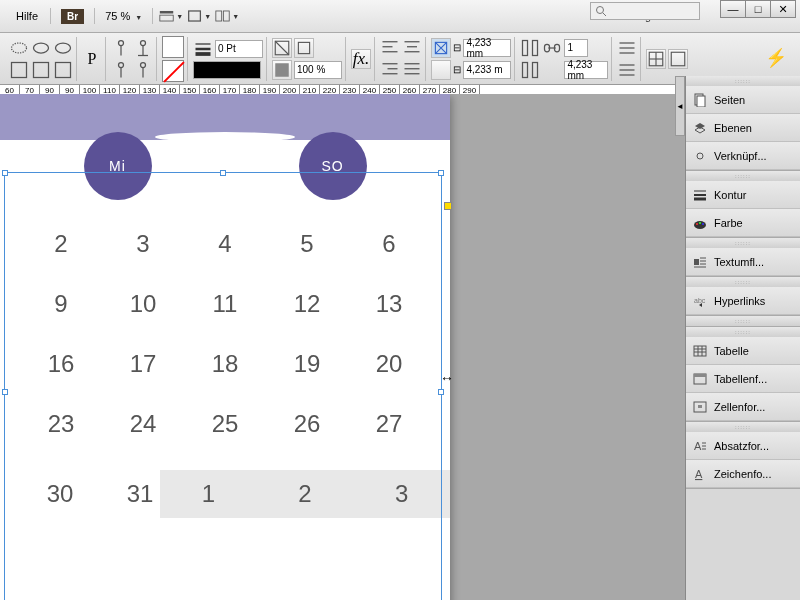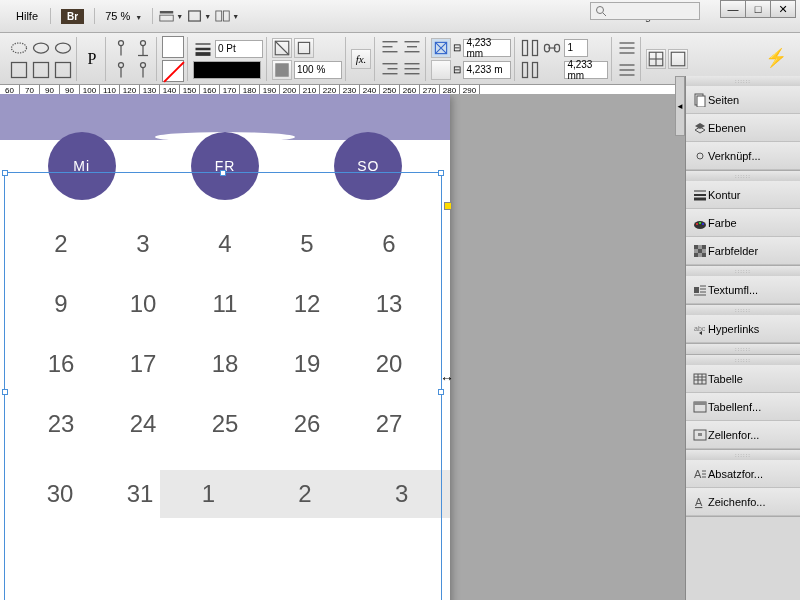--- a/index.html
+++ b/index.html
@@ -58,21 +58,21 @@
 .sel-handle.ml { top: 50%; left: -3px; margin-top: -3px; }
 .sel-handle.mr { top: 50%; right: -3px; margin-top: -3px; }
 .yellow-marker { position: absolute; width: 8px; height: 8px; background: #ffdd00; border: 1px solid #888; }
 .resize-cursor { position: absolute; font-size: 14px; color: #000; }
 
 
 .right-panels { position: absolute; right: 0; top: 76px; width: 115px; bottom: 0; background: #d8d8d8; border-left: 1px solid #888; }
 .panel-group { border-bottom: 1px solid #aaa; }
 .panel-grip { height: 10px; background: linear-gradient(#e8e8e8, #d0d0d0); display: flex; align-items: center; justify-content: center; }
 .panel-grip::before { content: '::::::'; font-size: 6px; color: #888; letter-spacing: 1px; }
-.panel-item { height: 28px; display: flex; align-items: center; padding: 0 6px; font-size: 11px; background: linear-gradient(#eaeaea, #d8d8d8); border-bottom: 1px solid #c0c0c0; cursor: default; }
+.panel-item { height: 28px; display: flex; align-items: center; padding: 0 6px; gap: 6px; font-size: 11px; background: linear-gradient(#eaeaea, #d8d8d8); border-bottom: 1px solid #c0c0c0; cursor: default; }
 .panel-icon { width: 16px; height: 16px; display: flex; align-items: center; justify-content: center; }
 .panel-icon svg { width: 14px; height: 14px; }
 
 .collapse-btn { position: absolute; right: 115px; top: 76px; width: 10px; height: 60px; background: #d0d0d0; border: 1px solid #999; display: flex; align-items: center; justify-content: center; font-size: 8px; }
 </style>
 </head>
 <body>
 
 <div class="menubar">
   <span class="menu-item">Hilfe</span>
@@ -229,21 +229,21 @@
       <span class="ctrl-icon">
           <svg viewBox="0 0 16 16">
             <rect x="2" y="2" width="12" height="12" fill="#888"></rect>
           </svg>
         </span>
       <span class="ctrl-input" style="width:48px">100 %</span>
     </div>
   </div>
   <div class="ctrl-group">
     <div class="ctrl-row">
-        <span class="ctrl-icon" style="font-style:italic;font-family:serif;font-size:11px">fx.</span>
+        <span class="ctrl-icon" style="font-style:italic;font-family:serif;font-size:17px">fx.</span>
       </div>
   </div>
   <div class="ctrl-group">
     <div class="ctrl-row">
       <span class="ctrl-icon flat">
           <svg viewBox="0 0 16 16">
             <line x1="2" y1="3" x2="14" y2="3" stroke="#555"></line>
             <line x1="2" y1="7" x2="10" y2="7" stroke="#555"></line>
             <line x1="2" y1="11" x2="14" y2="11" stroke="#555"></line>
           </svg>
@@ -386,21 +386,20 @@
     </div>
 </div>
 
 <div class="canvas-area">
   <div class="document">
     <div class="doc-header">
       <div class="doc-swoosh"></div>
     </div>
     <div class="day-circles" id="day-circles">
         <div class="day-circle">Mi</div>
-        <div class="day-circle">FR</div>
         <div class="day-circle">SO</div>
       </div>
     <div class="calendar-grid" id="calendar-grid">
         <div class="cal-row">
           <div class="cal-cell">2</div>
           <div class="cal-cell">3</div>
           <div class="cal-cell">4</div>
           <div class="cal-cell">5</div>
           <div class="cal-cell">6</div>
         </div>
@@ -497,36 +496,20 @@
         <span class="panel-icon">
           <svg viewBox="0 0 14 14">
             <ellipse cx="7" cy="9" rx="6" ry="4" fill="#333"></ellipse>
             <circle cx="4" cy="8" r="1" fill="#f33"></circle>
             <circle cx="7" cy="7" r="1" fill="#3f3"></circle>
             <circle cx="10" cy="8" r="1" fill="#33f"></circle>
           </svg>
         </span>
         <span>Farbe</span>
       </div>
-    <div class="panel-item">
-        <span class="panel-icon">
-          <svg viewBox="0 0 14 14">
-            <rect x="1" y="1" width="4" height="4" fill="#555"></rect>
-            <rect x="5" y="1" width="4" height="4" fill="#999"></rect>
-            <rect x="9" y="1" width="4" height="4" fill="#555"></rect>
-            <rect x="1" y="5" width="4" height="4" fill="#999"></rect>
-            <rect x="5" y="5" width="4" height="4" fill="#555"></rect>
-            <rect x="9" y="5" width="4" height="4" fill="#999"></rect>
-            <rect x="1" y="9" width="4" height="4" fill="#555"></rect>
-            <rect x="5" y="9" width="4" height="4" fill="#999"></rect>
-            <rect x="9" y="9" width="4" height="4" fill="#555"></rect>
-          </svg>
-        </span>
-        <span>Farbfelder</span>
-      </div>
   </div>
   <div class="panel-group">
       <div class="panel-grip"></div>
     <div class="panel-item">
         <span class="panel-icon">
           <svg viewBox="0 0 14 14">
             <rect x="1" y="4" width="5" height="6" fill="#555"></rect>
             <line x1="7" y1="3" x2="13" y2="3" stroke="#555"></line>
             <line x1="7" y1="6" x2="13" y2="6" stroke="#555"></line>
             <line x1="7" y1="9" x2="13" y2="9" stroke="#555"></line>

